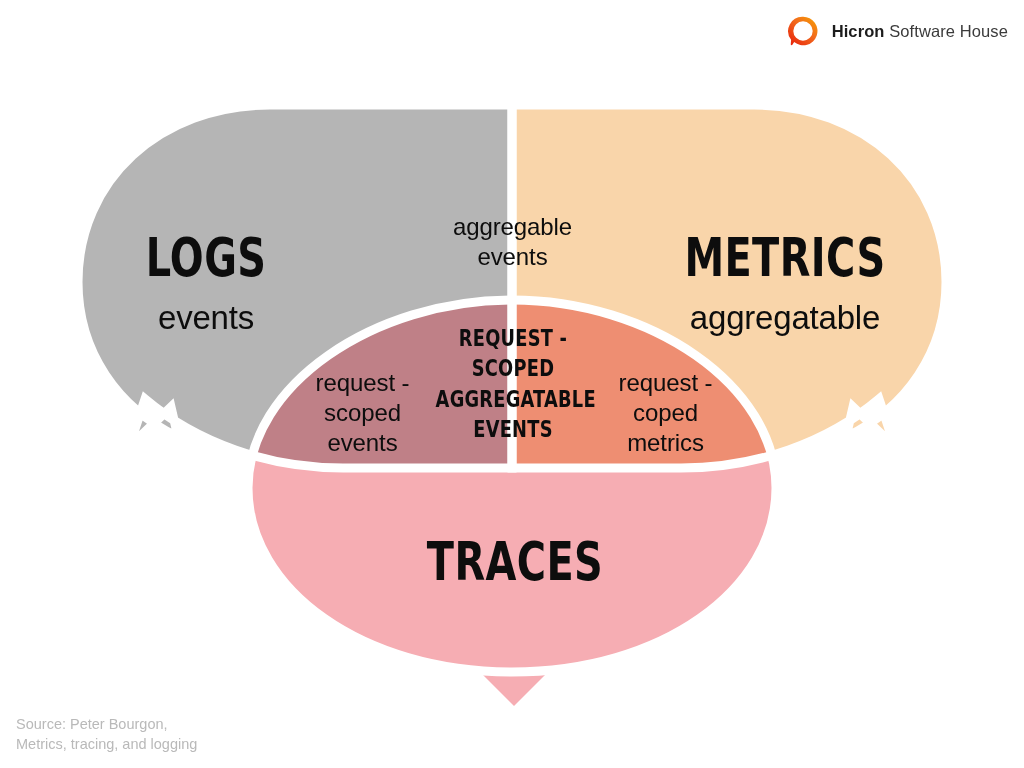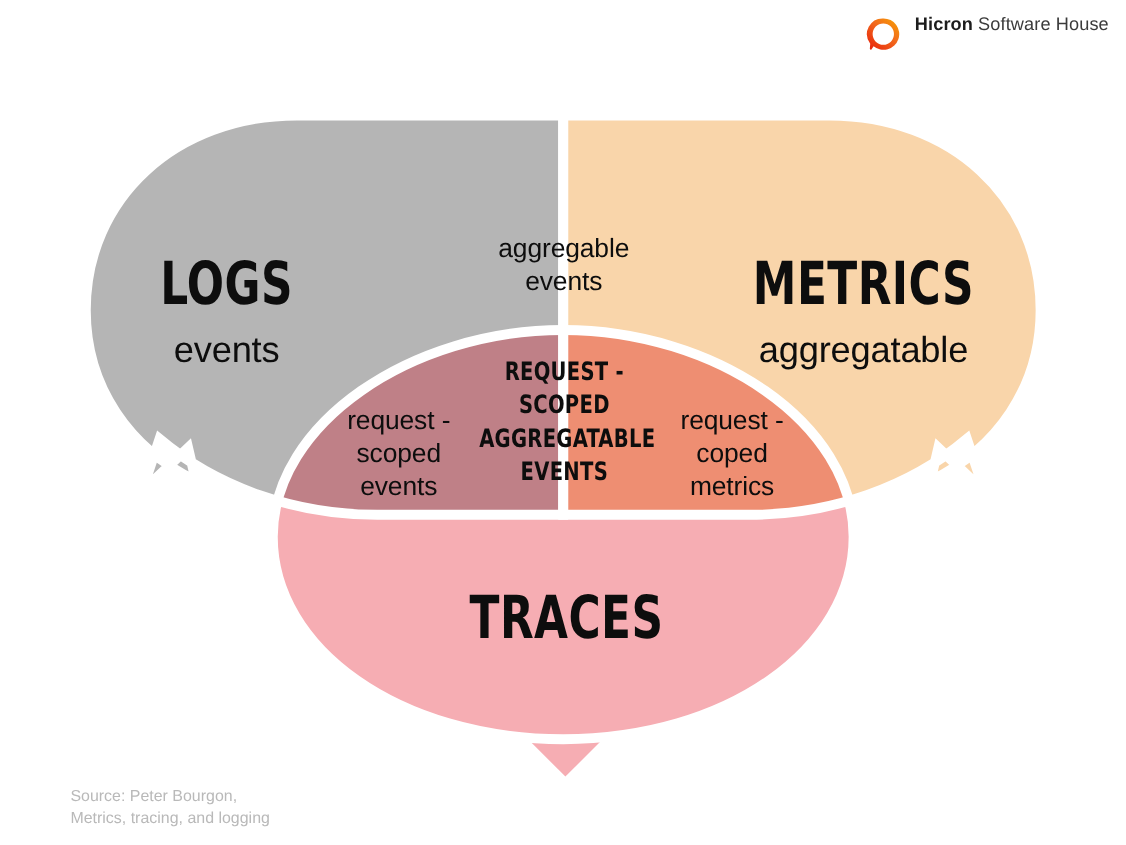--- a/index.html
+++ b/index.html
@@ -15,21 +15,21 @@
     font-family: "Liberation Sans", sans-serif;
     -webkit-font-smoothing: antialiased;
   }
 
   
   #brand {
     position: absolute;
     top: 14px;
     right: 16px;
     display: flex;
-    align-items: flex-start;
+    align-items: center;
     gap: 12px;
   }
   #brand .mark {
     width: 34px;
     height: 34px;
     display: block;
   }
   #brand .wordmark {
     font-size: 16.5px;
     letter-spacing: 0.1px;
@@ -100,21 +100,20 @@
 
   
   #source {
     position: absolute;
     left: 16px;
     bottom: 14px;
     font-size: 14.5px;
     line-height: 1.38;
     color: #b9b9b9;
     white-space: pre-line;
-    margin-left: 48px;
   }
 </style>
 </head>
 <body>
 
 <div id="brand">
   <svg class="mark" viewBox="0 0 40 40">
     <defs>
       <linearGradient id="ringGrad" x1="1" y1="0" x2="0.1" y2="1">
         <stop offset="0%" stop-color="#F7A400"></stop>

